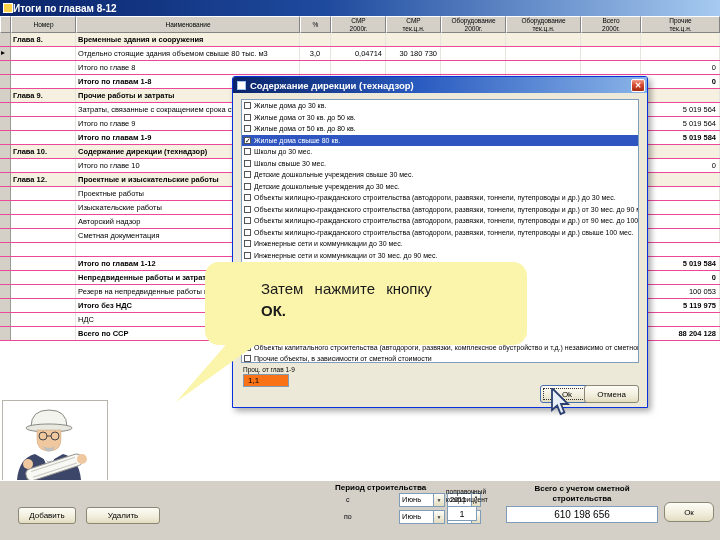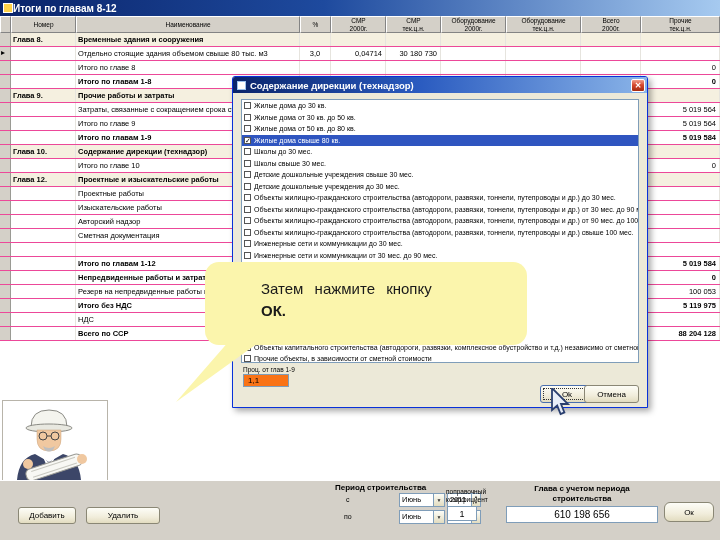--- a/index.html
+++ b/index.html
@@ -664,21 +664,21 @@
       <span class="spinner">▲<br>▼</span>
     </div>
 
     <div class="coef-label">
       <span>поправочный</span><br>
       <span>коэффициент</span>
     </div>
     <input class="coef-input" readonly="" value="1" style="">
 
     <div class="total-label">
-      <span>Глава с учетом периода</span><br>
+      <span>Всего с учетом сметной</span><br>
       <span>строительства</span>
     </div>
     <input class="total-input" readonly="" value="610 198 656" style="">
 
     <div class="btn btn-bottom-ok">Ок</div>
   </div>
 
   <div class="cursor">
     <svg width="26" height="30" viewBox="0 0 13 15">
       <path d="M1 0 L1 11 L3.6 8.8 L5.3 13 L7.2 12.2 L5.5 8 L9 8 Z" fill="#e8eef8" stroke="#2a3f6f" stroke-width="0.9"></path>

